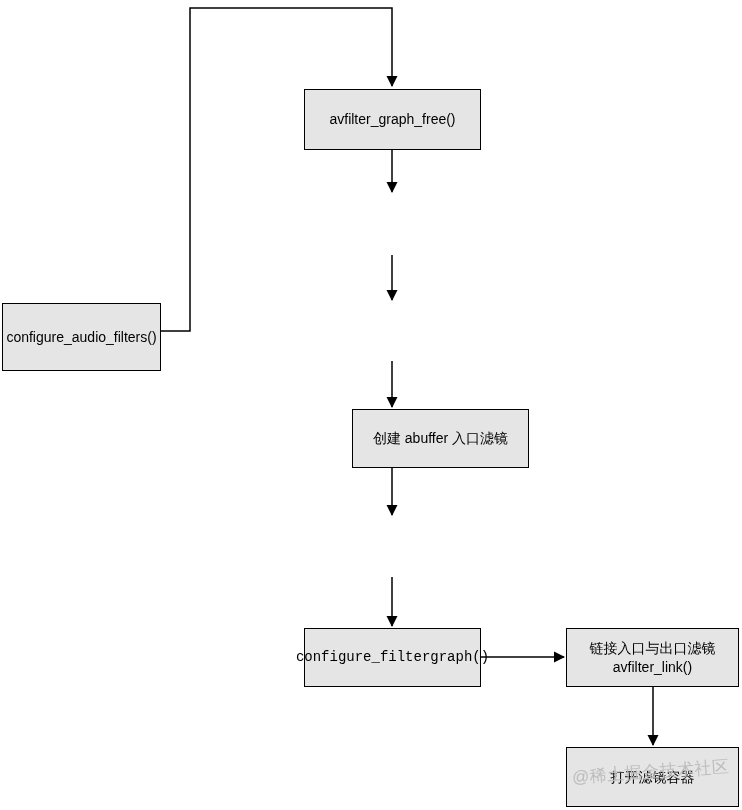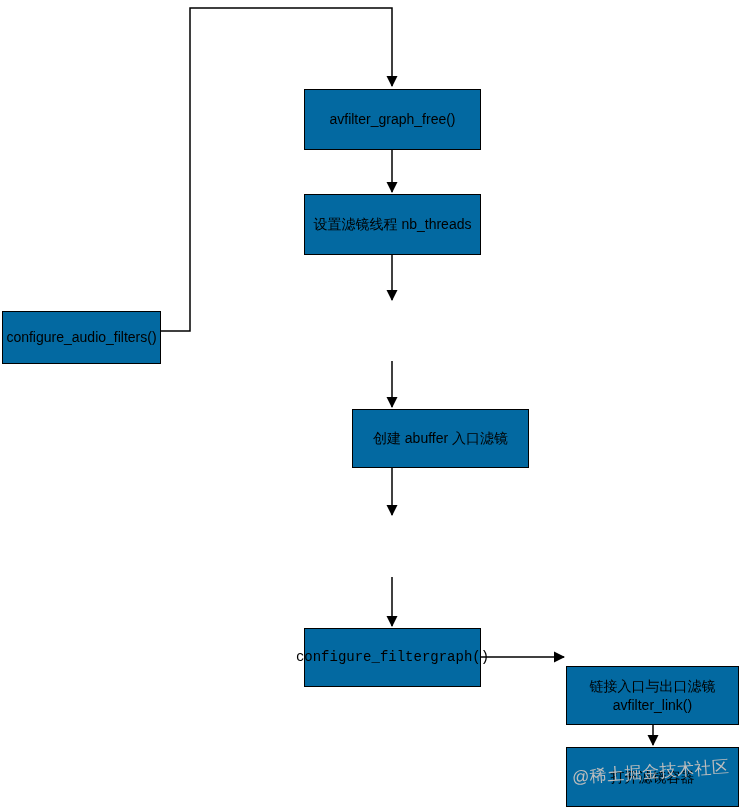--- a/index.html
+++ b/index.html
@@ -14,40 +14,40 @@
   .edges {
     position: absolute;
     left: 0; top: 0;
     width: 742px; height: 810px;
     pointer-events: none;
   }
   .node {
     position: absolute;
     box-sizing: border-box;
     border: 1.5px solid #000000;
-    background: #0369a1;
+    background: #e5e5e5;
     display: flex;
     flex-direction: column;
     align-items: center;
     justify-content: center;
     text-align: center;
     font-size: 14px;
     line-height: 1.3;
     color: #000000;
     padding: 2px 6px;
   }
   
-  #n-audio       { left: 2px;   top: 311px; width: 159px; height: 53px; align-items: center; }
+  #n-audio       { left: 2px;   top: 303px; width: 159px; height: 68px; align-items: center; }
   #n-free        { left: 304px; top: 89px;  width: 177px; height: 61px; }
   #n-threads     { left: 304px; top: 194px; width: 177px; height: 61px; }
   #n-aresample   { left: 304px; top: 302px; width: 177px; height: 59px; }
   #n-abuffer     { left: 304px; top: 409px; width: 177px; height: 59px; margin-left: 48px; }
   #n-abuffersink { left: 304px; top: 517px; width: 177px; height: 60px; }
   #n-filtergraph { left: 304px; top: 628px; width: 177px; height: 59px; font-family: Liberation Mono, monospace; }
-  #n-link        { left: 566px; top: 628px; width: 173px; height: 59px; margin-top: 38px; }
+  #n-link        { left: 566px; top: 628px; width: 173px; height: 59px; }
   #n-config      { left: 566px; top: 747px; width: 173px; height: 60px; }
 
   .watermark {
     position: absolute;
     left: 572px;
     top: 766px;
     font-size: 17px;
     color: #bdbdbd;
     white-space: nowrap;
     transform: rotate(-4deg);
@@ -86,23 +86,20 @@
   </svg>
 
   <div class="node" id="n-audio">
     <span>configure_audio_filters()</span>
   </div>
 
   <div class="node" id="n-free">
     <span>avfilter_graph_free()</span>
   </div>
 
-  <div class="node" id="n-threads">
-    <span>设置滤镜线程 nb_threads</span>
-  </div>
 
 
   <div class="node" id="n-abuffer">
     <span>创建 abuffer 入口滤镜</span>
   </div>
 
 
   <div class="node" id="n-filtergraph">
     <span>configure_filtergraph()</span>
   </div>

